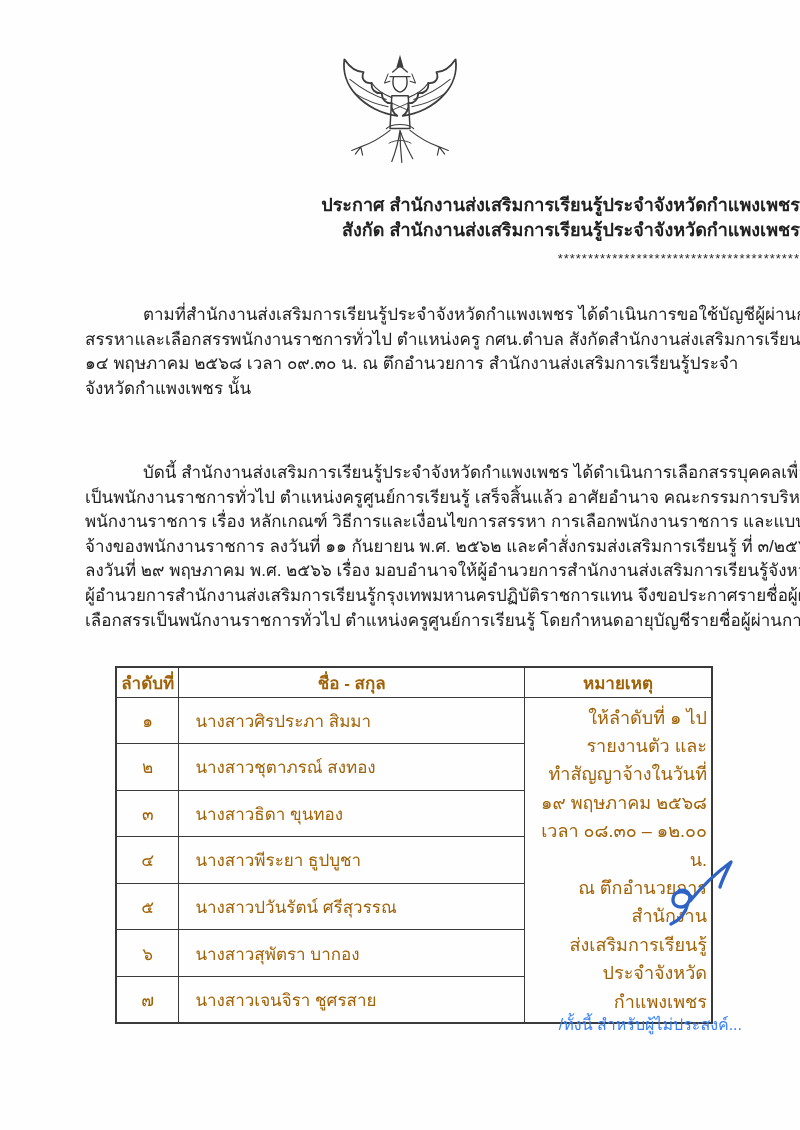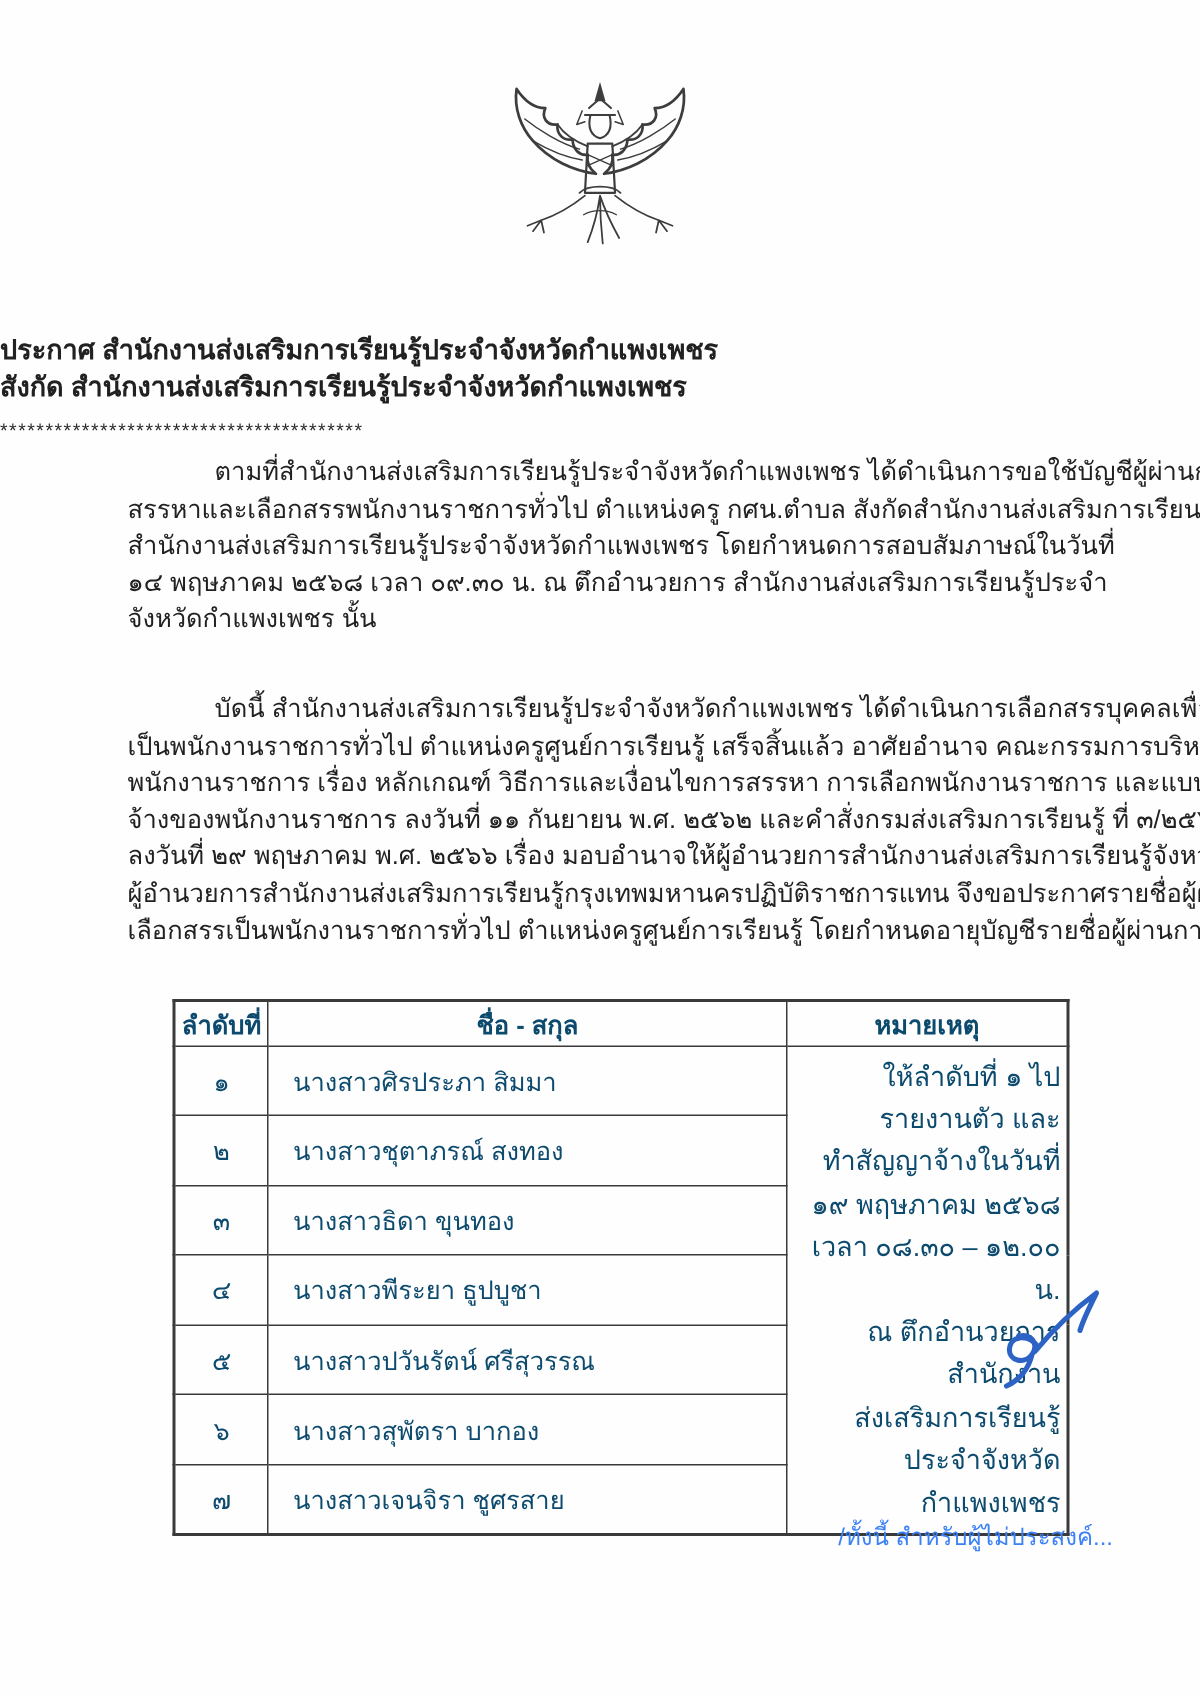--- a/index.html
+++ b/index.html
@@ -20,25 +20,24 @@
     left: 50%;
     transform: translateX(-50%);
     width: 138px;
     height: 124px;
   }
   .title-block {
     position: absolute;
     top: 193px;
     left: 0;
     width: 100%;
-    text-align: left;
+    text-align: right;
     font-weight: bold;
     font-size: 18px;
     line-height: 25px;
-    margin-top: 28px;
   }
   .separator-line {
     font-weight: normal;
     font-size: 13px;
     letter-spacing: 1px;
     margin-top: 3px;
     color: #2a2a2a;
   }
   .para {
     position: absolute;
@@ -51,21 +50,21 @@
   .para-2 { top: 461px; }
   .line { white-space: nowrap; }
   .line.indent { padding-left: 58px; }
   .doc-table {
     position: absolute;
     top: 666px;
     left: 115px;
     width: 598px;
     border-collapse: collapse;
     font-size: 17px;
-    color: #0c4a6e;
+    color: #a16207;
   }
   .doc-table th, .doc-table td {
     border: 1px solid #3a3a3a;
   }
   .doc-table { border: 2px solid #3a3a3a; }
   .doc-table th {
     height: 30px;
     font-weight: bold;
     text-align: center;
     font-size: 17px;
@@ -142,21 +141,20 @@
 
   <div class="title-block">
     <div>ประกาศ สำนักงานส่งเสริมการเรียนรู้ประจำจังหวัดกำแพงเพชร</div>
     <div>สังกัด สำนักงานส่งเสริมการเรียนรู้ประจำจังหวัดกำแพงเพชร</div>
     <div class="separator-line">****************************************</div>
   </div>
 
   <div class="para para-1">
     <div class="line indent">ตามที่สำนักงานส่งเสริมการเรียนรู้ประจำจังหวัดกำแพงเพชร ได้ดำเนินการขอใช้บัญชีผู้ผ่านการ</div>
     <div class="line">สรรหาและเลือกสรรพนักงานราชการทั่วไป ตำแหน่งครู กศน.ตำบล สังกัดสำนักงานส่งเสริมการเรียนรู้ประจำ</div>
-    <div class="line">สำนักงานส่งเสริมการเรียนรู้ประจำจังหวัดกำแพงเพชร โดยกำหนดการสอบสัมภาษณ์ในวันที่</div>
     <div class="line">๑๔ พฤษภาคม ๒๕๖๘ เวลา ๐๙.๓๐ น. ณ ตึกอำนวยการ สำนักงานส่งเสริมการเรียนรู้ประจำ</div>
     <div class="line">จังหวัดกำแพงเพชร นั้น</div>
   </div>
 
   <div class="para para-2">
     <div class="line indent">บัดนี้ สำนักงานส่งเสริมการเรียนรู้ประจำจังหวัดกำแพงเพชร ได้ดำเนินการเลือกสรรบุคคลเพื่อจัดจ้าง</div>
     <div class="line">เป็นพนักงานราชการทั่วไป ตำแหน่งครูศูนย์การเรียนรู้ เสร็จสิ้นแล้ว อาศัยอำนาจ คณะกรรมการบริหาร</div>
     <div class="line">พนักงานราชการ เรื่อง หลักเกณฑ์ วิธีการและเงื่อนไขการสรรหา การเลือกพนักงานราชการ และแบบสัญญา</div>
     <div class="line">จ้างของพนักงานราชการ ลงวันที่ ๑๑ กันยายน พ.ศ. ๒๕๖๒ และคำสั่งกรมส่งเสริมการเรียนรู้ ที่ ๓/๒๕๖๖</div>
     <div class="line">ลงวันที่ ๒๙ พฤษภาคม พ.ศ. ๒๕๖๖ เรื่อง มอบอำนาจให้ผู้อำนวยการสำนักงานส่งเสริมการเรียนรู้จังหวัดและ</div>

